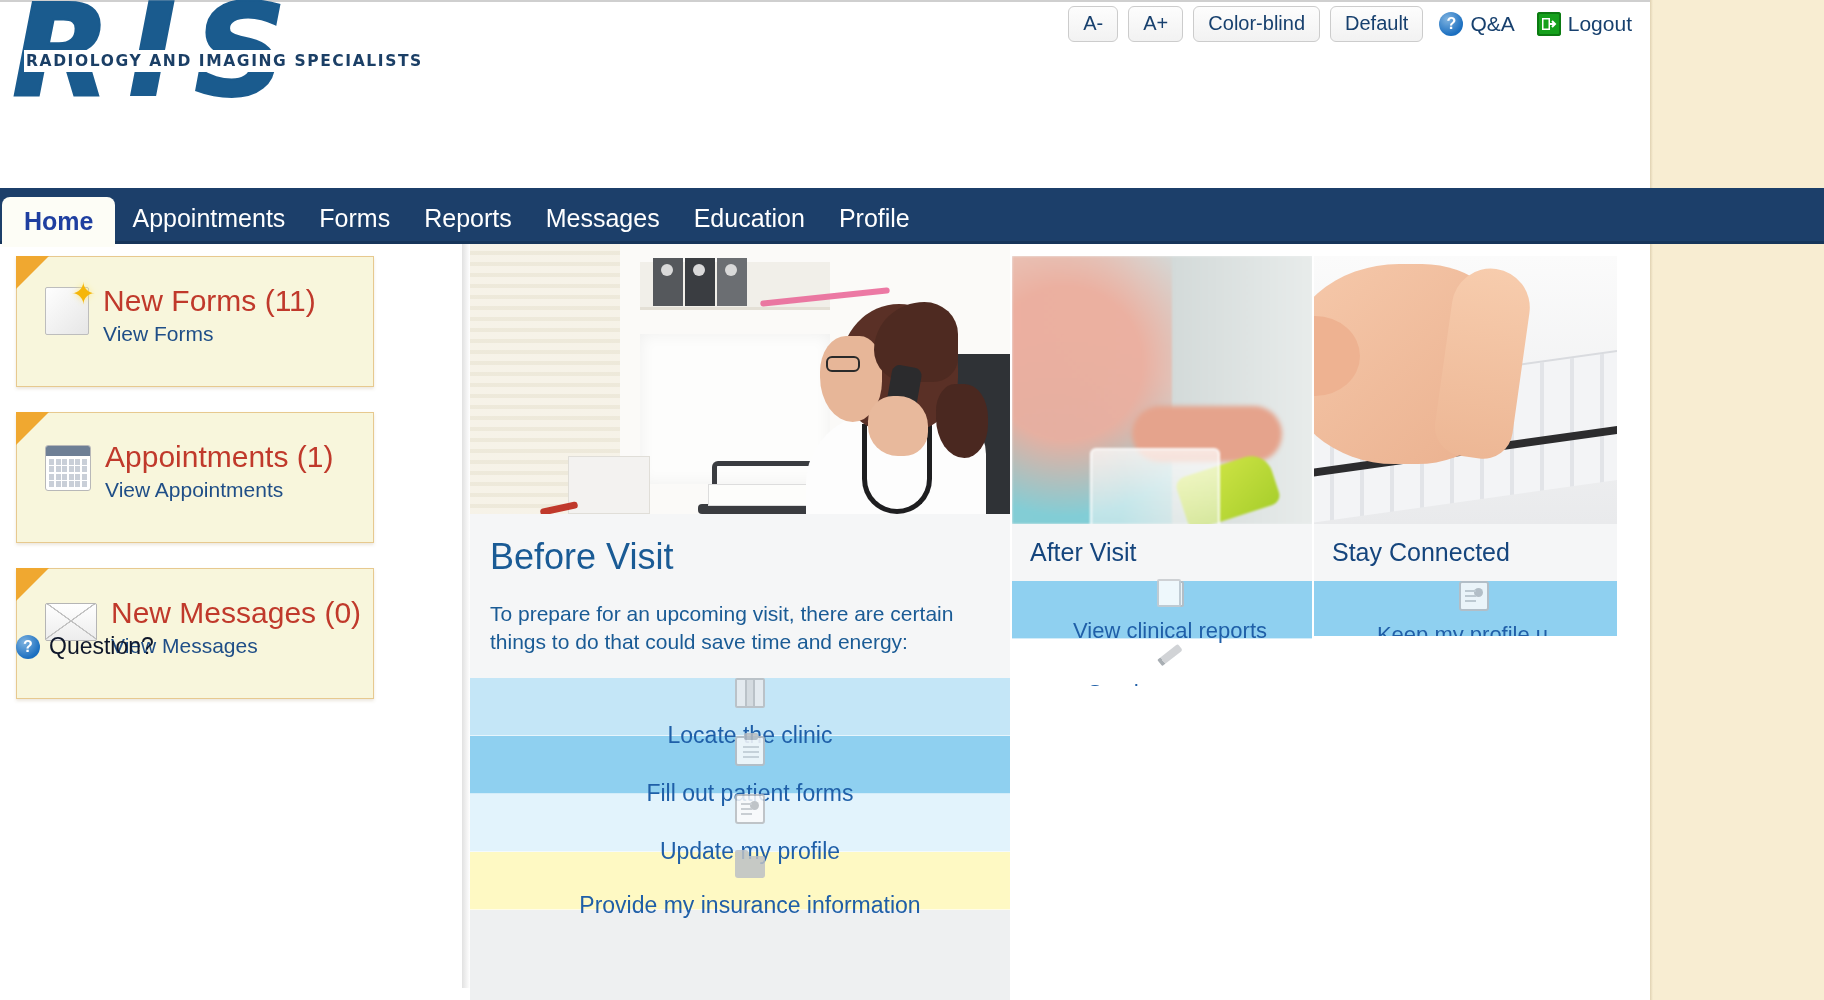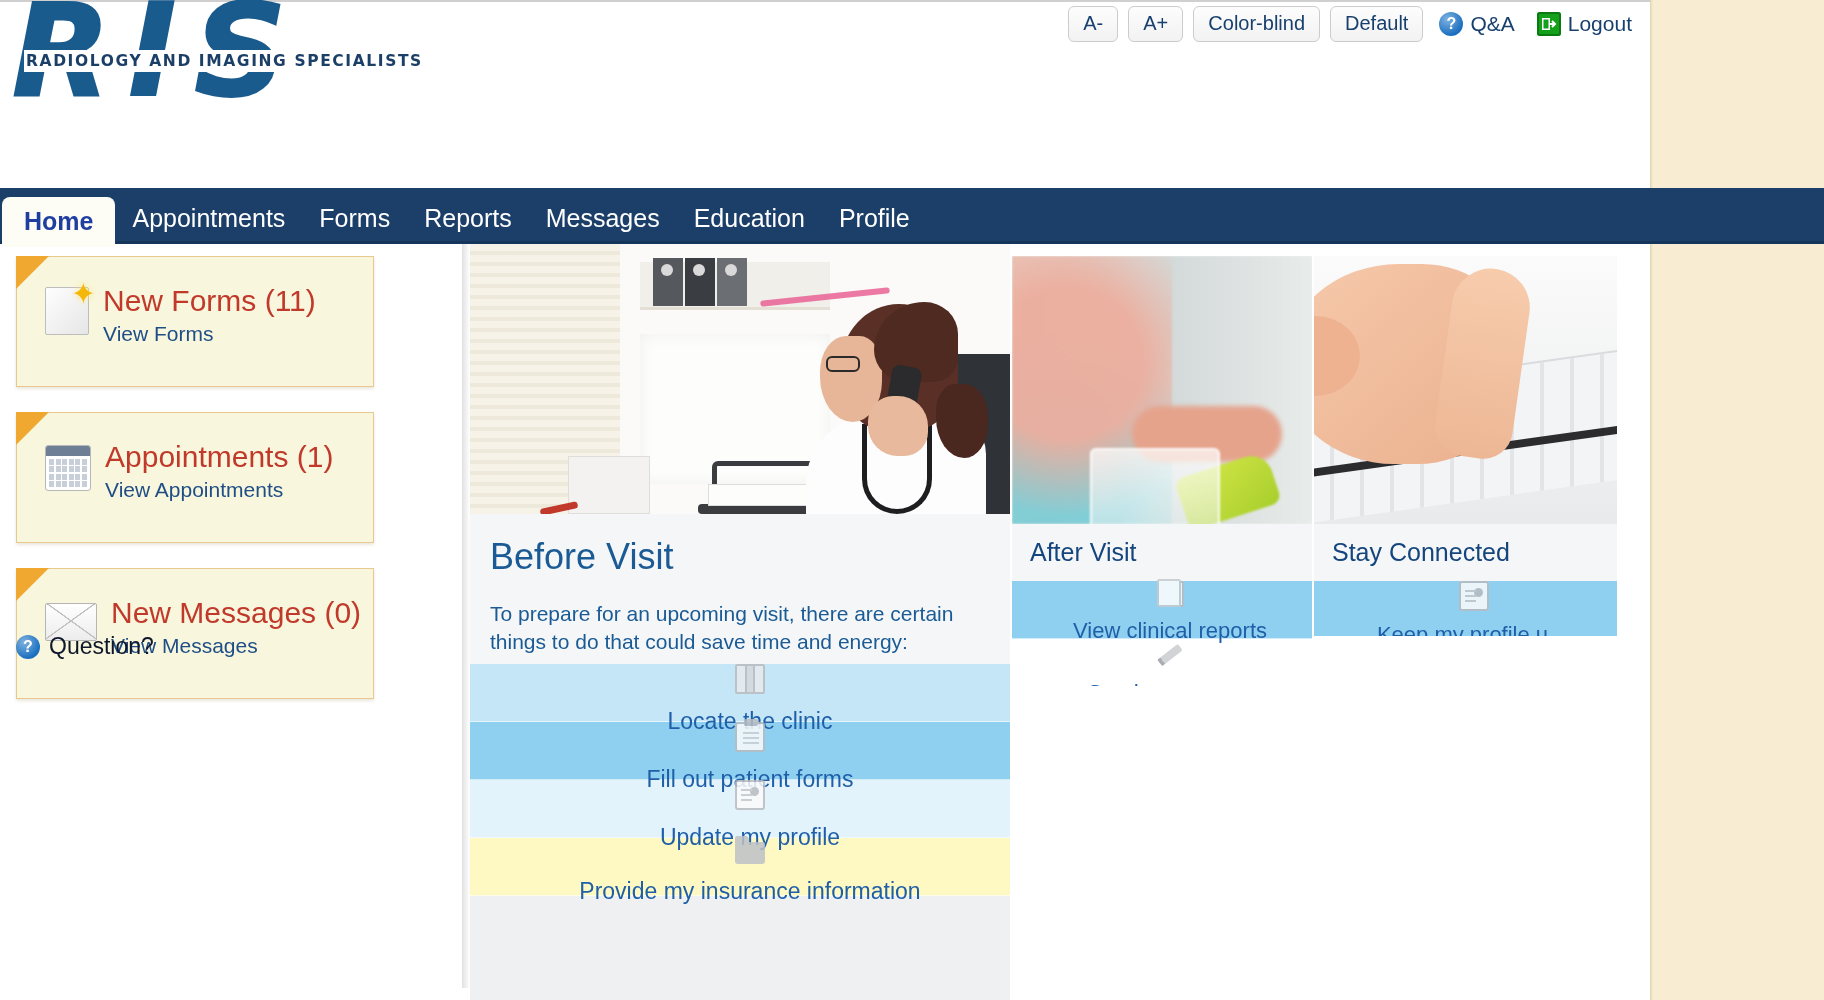--- a/index.html
+++ b/index.html
@@ -237,21 +237,21 @@
     background: linear-gradient(to bottom,#f7ccad,#edb795);
     border-radius: 40px 40px 30px 30px; transform: rotate(8deg);
   }
   .img-keys .knuckle { position:absolute; left:-14px; top:52px; width:90px;height:80px;background:#eeb291;border-radius:50%;}
 
   .panel-title {
     color:#1a5b95; font-size:36px; font-weight:400;
     padding: 22px 0 0 20px;
   }
   .panel-title.sm { font-size:25px; color:#15457d; padding: 14px 0 0 18px; }
-  .panel-desc { color:#1a5b95; font-size:21px; line-height:28px; padding: 22px 24px 8px 20px; }
+  .panel-desc { color:#1a5b95; font-size:21px; line-height:28px; padding: 22px 24px 22px 20px; }
   .panel-titlewrap { background:#f5f6f7; }
 
   .link-list { }
   .link-item {
     display:flex; align-items:center; gap:14px;
     padding: 0 0 0 20px;
     height:58px;
     color:#1f5fa8; font-size:23px; cursor:pointer;
     border-bottom:1px solid rgba(255,255,255,.6);
     flex-direction:column;

